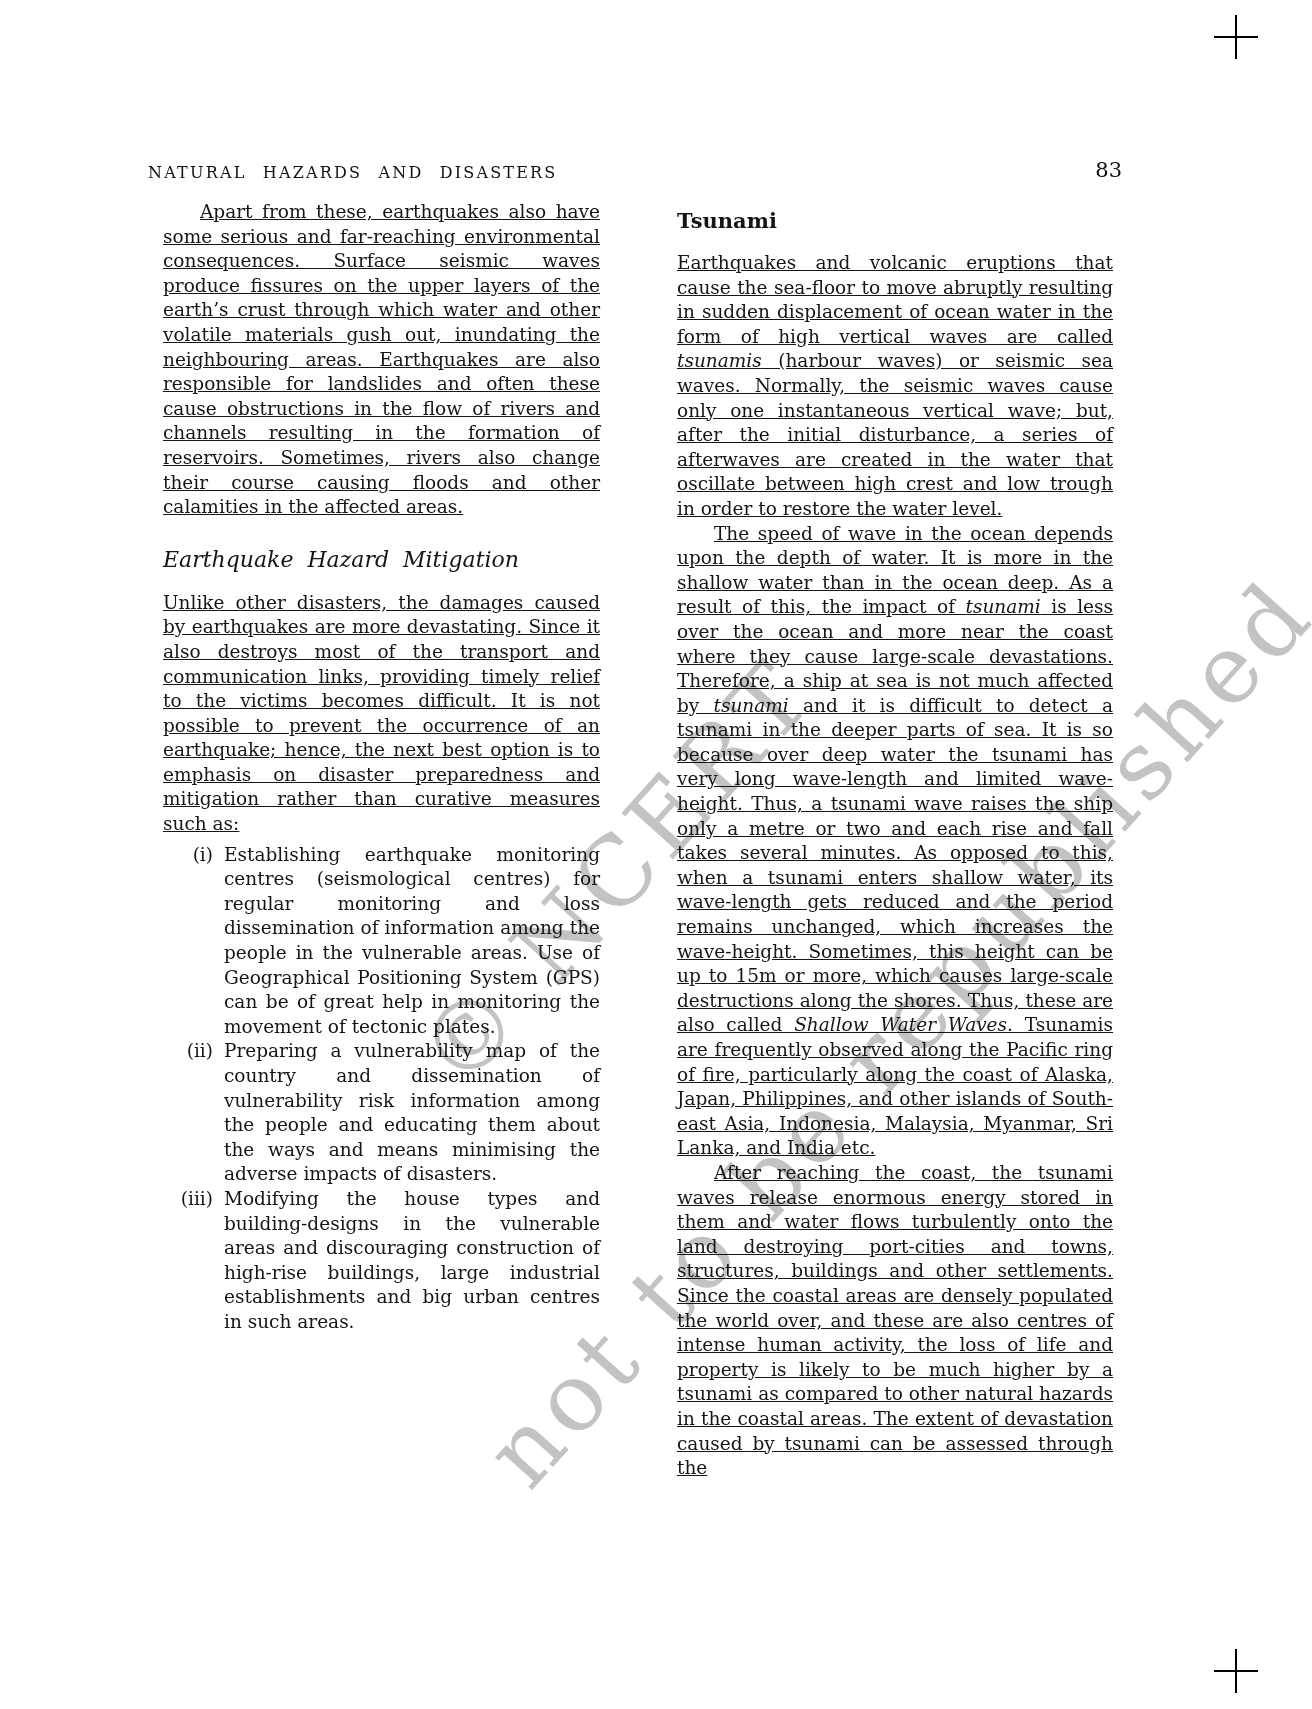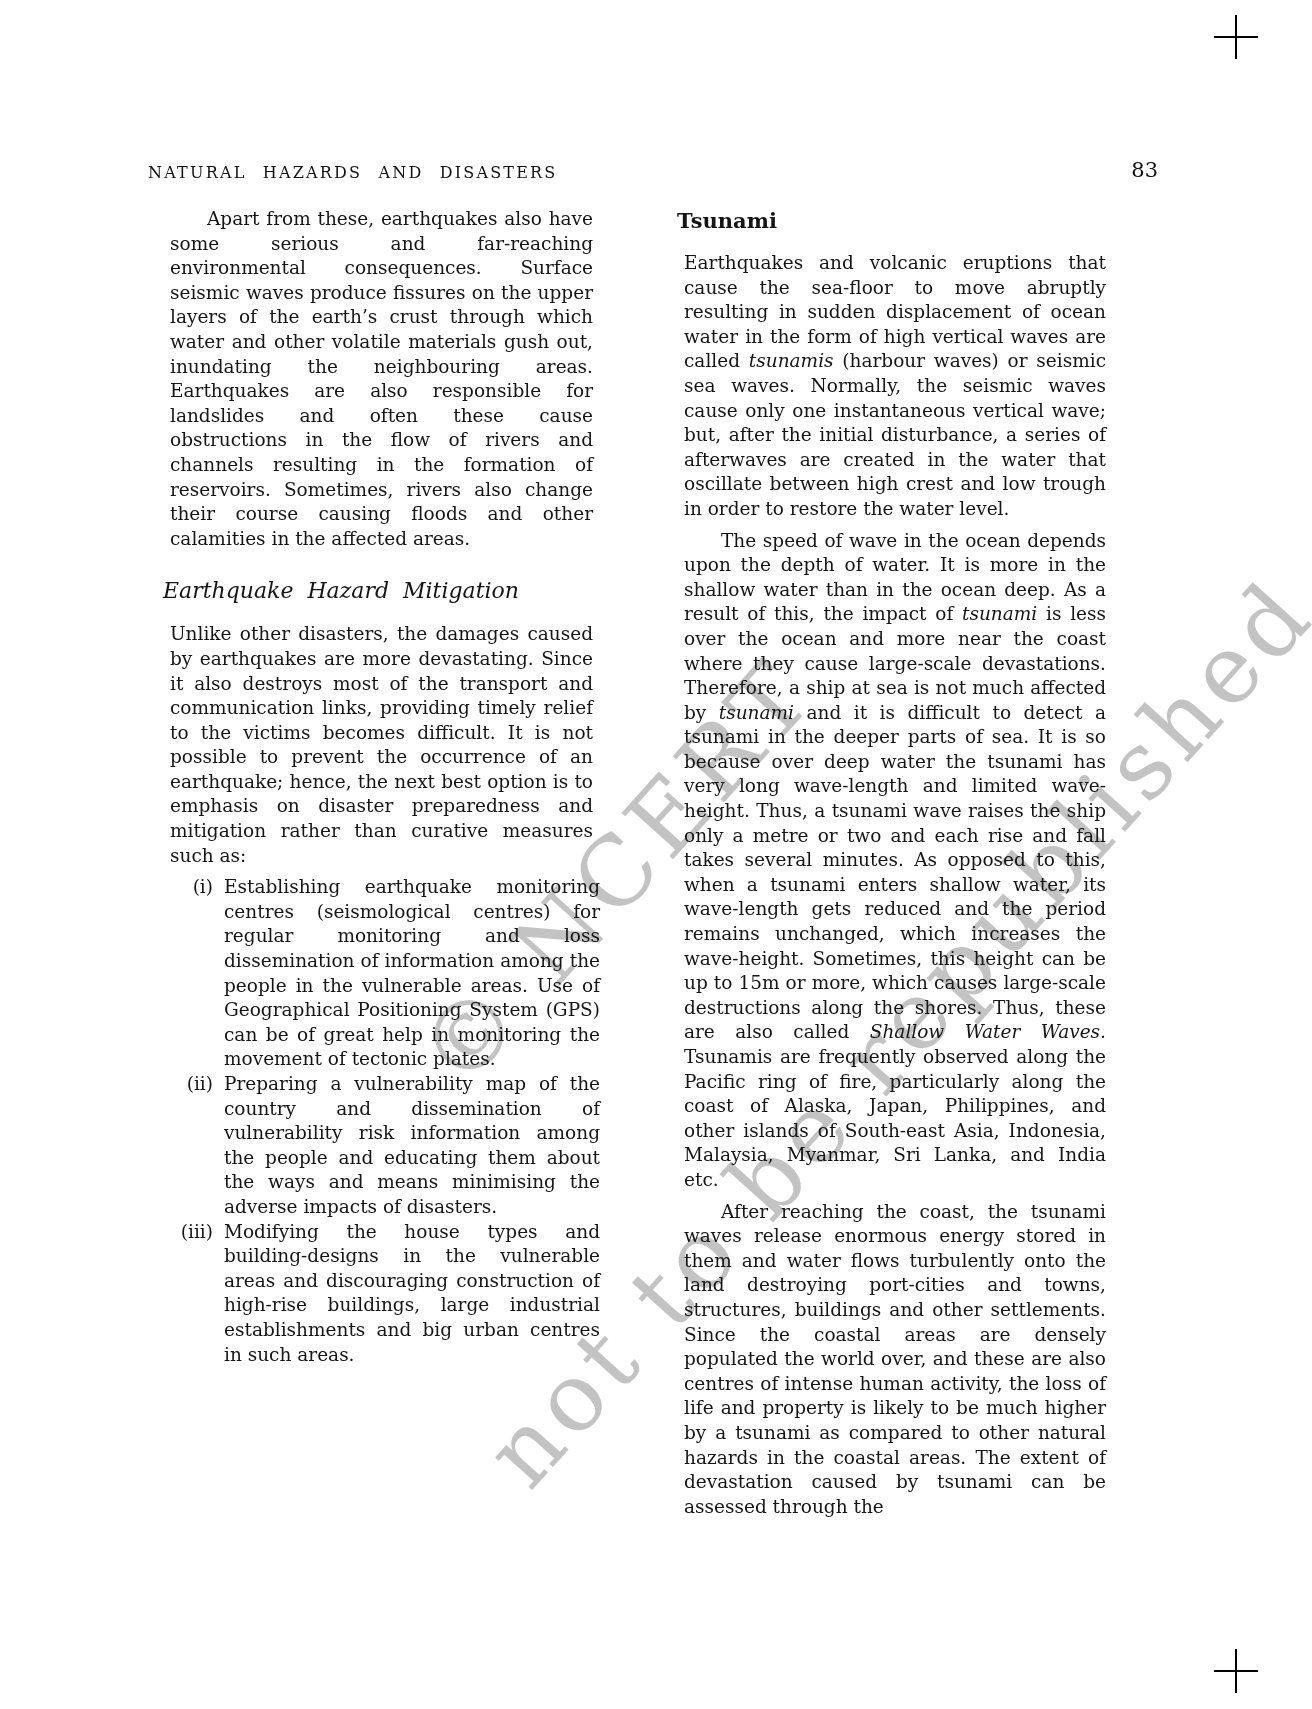--- a/index.html
+++ b/index.html
@@ -11,31 +11,31 @@
     color:#151515;
     overflow:hidden;
     margin:0 auto;
   }
   
   .running-title{
     position:absolute;left:148px;top:163px;
     font-size:16px;letter-spacing:2.2px;word-spacing:9px;color:#111;
   }
   .page-number{
-    position:absolute;top:158px;left:1118px;width:40px;text-align:right;
+    position:absolute;top:158px;left:1082px;width:40px;text-align:right;
     font-size:21px;color:#111;
   }
   
   .columns{
     position:absolute;left:163px;top:200px;width:950px;
     display:flex;gap:77px;
   }
   .col{width:437px;font-size:18.5px;line-height:24.6px;text-align:justify;}
   .col.right{width:436px;}
-  p{margin:7px;}
+  p{margin:0;text-decoration:underline;}
   .indent{text-indent:37px;}
   .h-italic{
     font-style:italic;font-size:22px;line-height:26px;
     word-spacing:7px;margin:27px 0 18px 0;text-align:left;
   }
   .h-bold{
     font-weight:bold;font-size:21px;line-height:26px;
     margin:8px 0 17px 0;text-align:left;
   }
   .vlist{margin-top:6px;}

